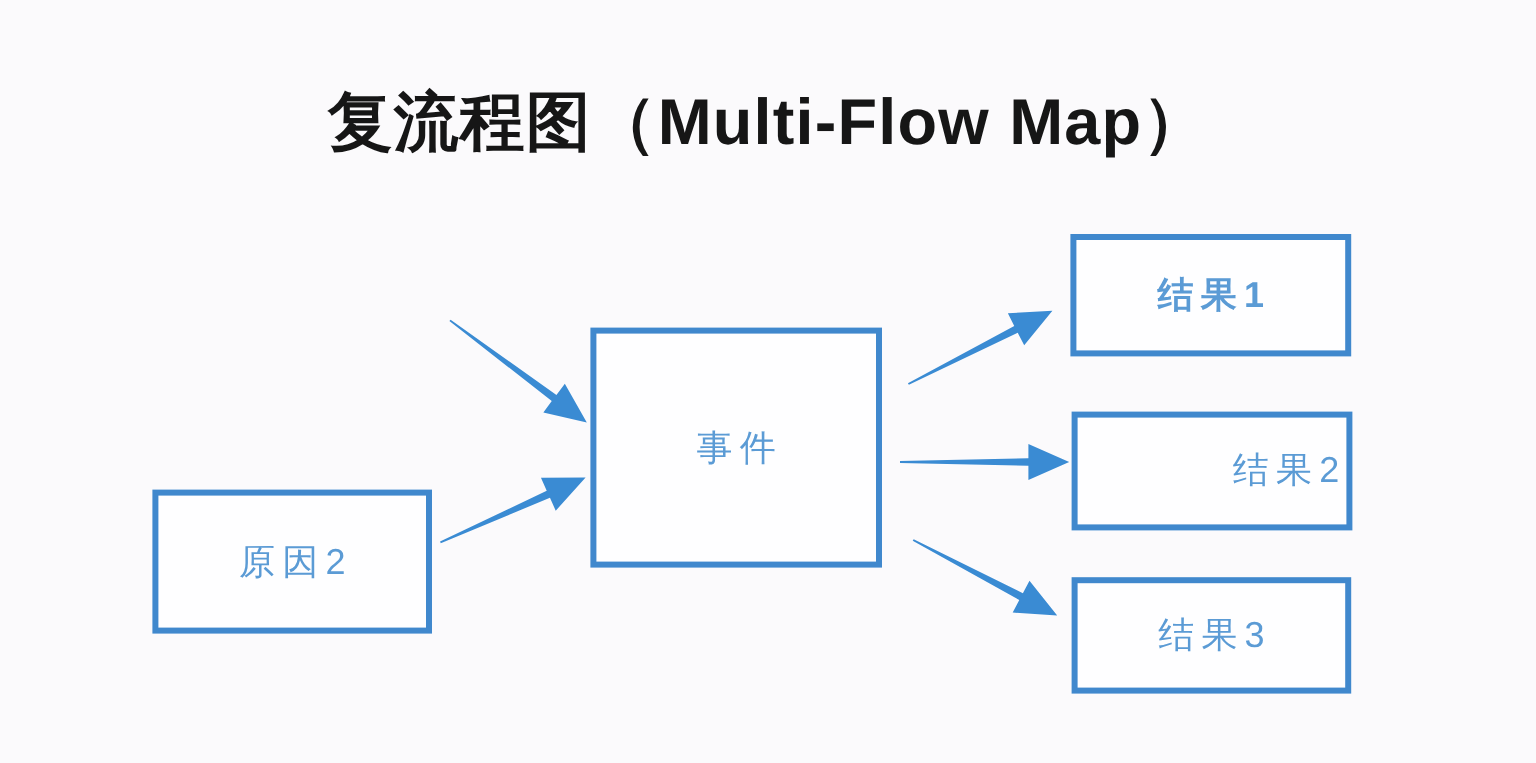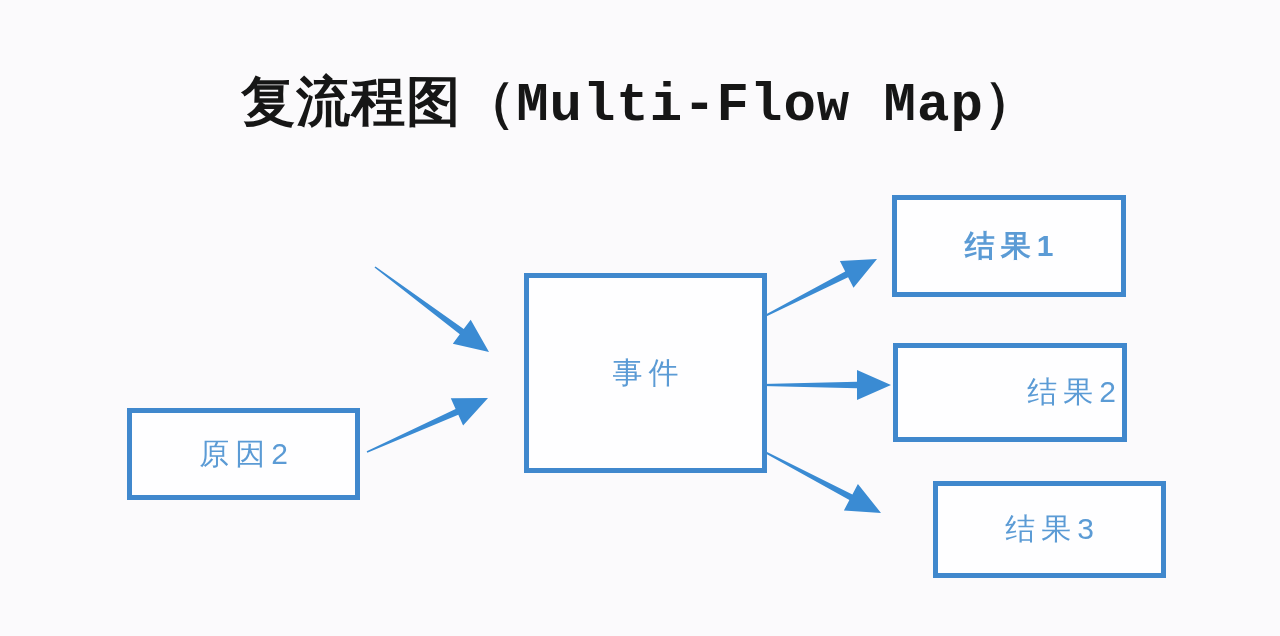--- a/index.html
+++ b/index.html
@@ -21,44 +21,43 @@
   .canvas{position:absolute;inset:0;width:1280px;height:636px;}
   .diagram-title{
     position:absolute;
     left:0;top:66px;width:1280px;
     text-align:center;
     font-size:54px;
     font-weight:bold;
     letter-spacing:1px;
     color:var(--title);
     margin:0;
-    font-family:Liberation Mono, monospace;
   }
   .node{
     position:absolute;
     background:var(--box-fill);
     border:5px solid var(--border);
     box-sizing:border-box;
     display:flex;
     align-items:center;
     justify-content:center;
   }
   .node-label{
     font-size:30px;
     color:var(--label);
     letter-spacing:6px;
     white-space:nowrap;
     text-indent:6px; 
   }
   .node-cause1 {left:126px; top:219px; width:236px; height:118px;}
-  .node-cause2 {left:127px; top:408px; width:233px; height:92px;}
-  .node-event  {left:492px; top:273px; width:243px; height:200px;margin-left:32px;}
+  .node-cause2 {left:127px; top:408px; width:233px; height:120px;}
+  .node-event  {left:492px; top:273px; width:243px; height:200px;}
   .node-result1{left:892px; top:195px; width:234px; height:102px;font-weight:bold;}
   .node-result2{left:893px; top:343px; width:234px; height:99px;justify-content:flex-end;}
-  .node-result3{left:893px; top:481px; width:233px; height:97px;margin-left:40px;}
+  .node-result3{left:893px; top:481px; width:233px; height:97px;}
   svg.arrows{position:absolute;left:0;top:0;pointer-events:none;}
 </style>
 </head>
 <body>
 
 <div class="canvas">
 
   <h1 class="diagram-title">复流程图（Multi-Flow Map）</h1>
 
   <svg class="arrows" width="1280" height="636">

